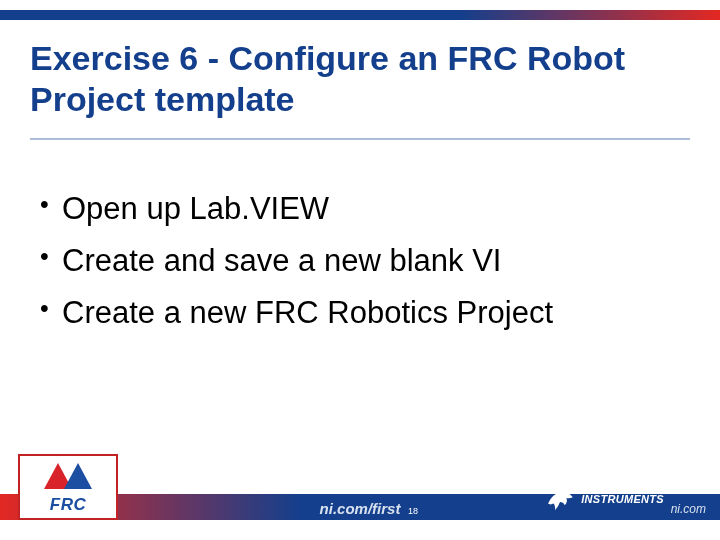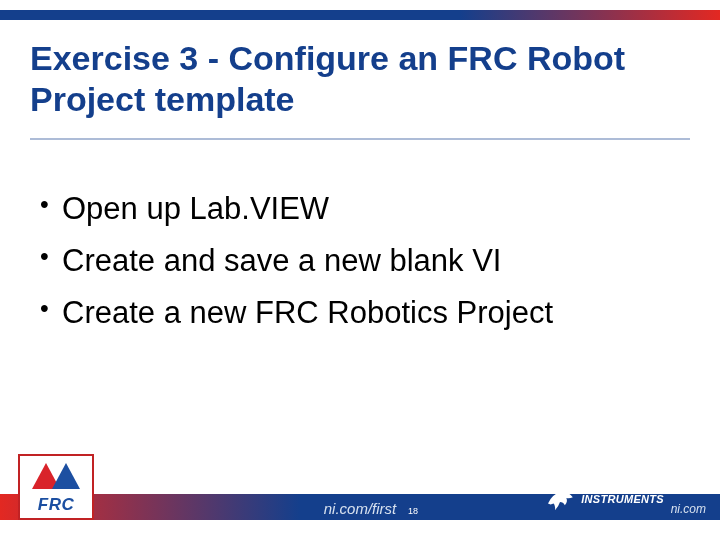--- a/index.html
+++ b/index.html
@@ -8,39 +8,39 @@
   .top-bar { position: absolute; top: 10px; left: 0; width: 720px; height: 10px; background: #143f8c; }
   .top-bar::after { content: ""; position: absolute; right: 0; top: 0; width: 260px; height: 10px; background: linear-gradient(90deg, #143f8c 0%, #e32822 100%); }
   .title { position: absolute; top: 38px; left: 30px; right: 40px; color: #143f8c; font-size: 34px; font-weight: bold; line-height: 1.2; }
   .title-underline { position: absolute; top: 138px; left: 30px; width: 660px; height: 2px; background: #143f8c; opacity: 0.35; }
   .bullets { position: absolute; top: 185px; left: 40px; right: 40px; list-style: none; color: #000; font-size: 31px; line-height: 1.55; }
   .bullets li { position: relative; padding-left: 22px; margin-bottom: 4px; }
   .bullets li::before { content: "•"; position: absolute; left: 0; top: 0; font-size: 25px; }
   .footer { position: absolute; left: 0; bottom: 20px; width: 720px; height: 56px; }
   .footer-bar { position: absolute; left: 0; bottom: 0; width: 720px; height: 26px; background: #143f8c; }
   .footer-bar::before { content: ""; position: absolute; left: 0; top: 0; width: 300px; height: 26px; background: linear-gradient(90deg, #e32822 0%, #143f8c 100%); }
-  .footer-center { position: absolute; left: 50%; bottom: 3px; transform: translateX(-50%); color: #d7e1ef; font-weight: normal; font-style: italic; font-size: 15px; z-index: 3; }
+  .footer-center { position: absolute; left: 50%; bottom: 3px; transform: translateX(-50%); color: #d7e1ef; font-weight: bold; font-style: italic; font-size: 15px; z-index: 3; }
   .page-num { position: absolute; left: 408px; bottom: 4px; color: #fff; font-size: 9px; z-index: 3; }
-  .frc-logo-wrap { position: absolute; left: 18px; bottom: 0; width: 76px; height: 66px; background: #fff; border: 2px solid #c12224; z-index: 4; display: flex; flex-direction: column; align-items: center; justify-content: center; }
+  .frc-logo-wrap { position: absolute; left: 18px; bottom: 0; width: 100px; height: 66px; background: #fff; border: 2px solid #c12224; z-index: 4; display: flex; flex-direction: column; align-items: center; justify-content: center; }
   .frc-triangle { position: relative; width: 48px; height: 34px; }
   .t-red { position: absolute; left: 0; bottom: 4px; width: 0; height: 0; border-left: 14px solid transparent; border-right: 14px solid transparent; border-bottom: 26px solid #d9232a; }
   .t-blue { position: absolute; right: 0; bottom: 4px; width: 0; height: 0; border-left: 14px solid transparent; border-right: 14px solid transparent; border-bottom: 26px solid #1c4fa1; }
   .frc-text { color: #1c4fa1; font-weight: bold; font-style: italic; font-size: 17px; letter-spacing: 0.5px; margin-top: 2px; }
   .ni-logo { position: absolute; right: 56px; bottom: 2px; z-index: 4; display: flex; align-items: flex-start; }
   .ni-eagle { width: 34px; height: 32px; margin-right: 4px; }
   .ni-text { display: flex; flex-direction: column; color: #fff; font-weight: bold; font-style: italic; line-height: 0.85; font-size: 11px; letter-spacing: 0.3px; }
   .ni-url { position: absolute; right: 14px; bottom: 4px; color: #d7e1ef; font-style: italic; font-size: 12px; z-index: 4; }
 </style>
 </head>
 <body>
 
 <div class="slide">
   <div class="top-bar"></div>
 
-  <h1 class="title">Exercise 3 -  Configure an FRC Robot Project template</h1>
+  <h1 class="title">Exercise 6 -  Configure an FRC Robot Project template</h1>
   <div class="title-underline"></div>
 
   <ul class="bullets">
     <li>Open up Lab.VIEW</li>
     <li>Create and save a new blank VI</li>
     <li>Create a new FRC Robotics Project</li>
   </ul>
 
   <div class="footer">
     <div class="footer-bar"></div>

